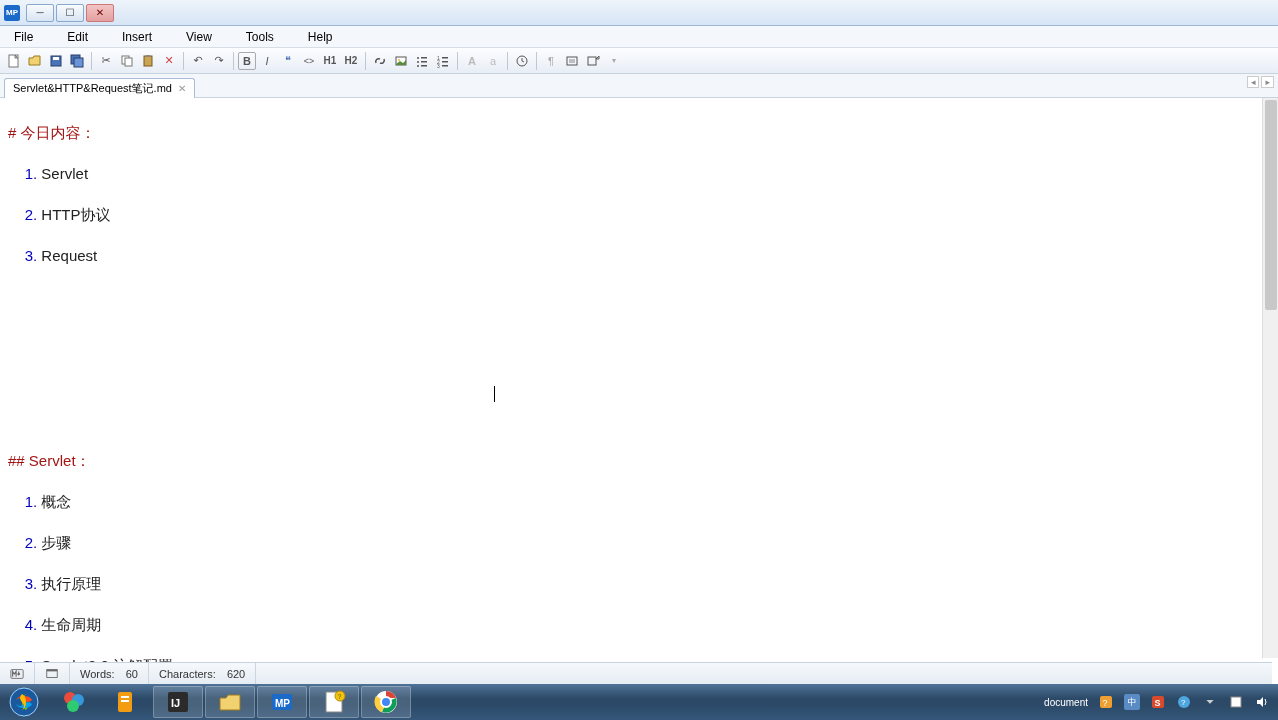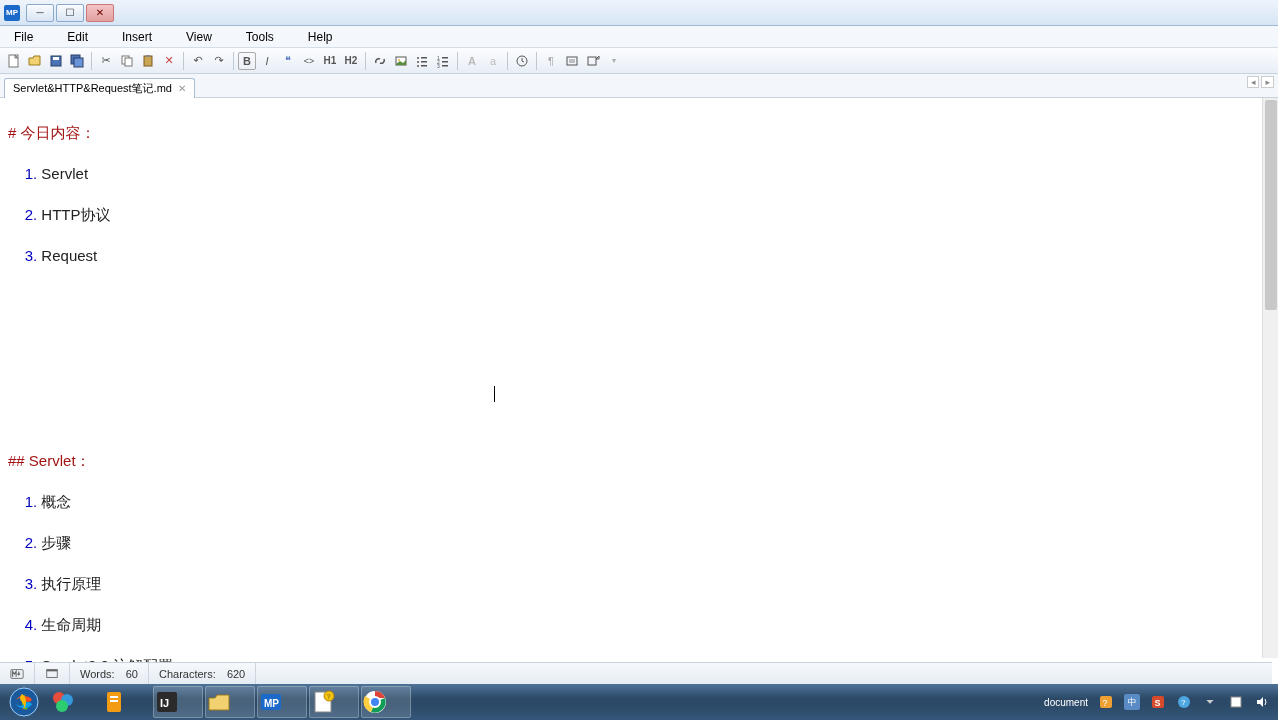--- a/index.html
+++ b/index.html
@@ -35,21 +35,21 @@
 .vscroll { position:absolute; right:0; top:98px; width:16px; height:560px; background:#f0f0f0; border-left:1px solid #ddd; }
 .vscroll .thumb { position:absolute; top:2px; left:2px; width:12px; height:210px; background:#c8c8c8; border-radius:2px; }
 
 .statusbar { position:absolute; bottom:36px; left:0; right:6px; height:22px; background:linear-gradient(#f6f9fc,#e5ecf3); border-top:1px solid #c7d2dd; display:flex; align-items:center; font-size:11px; color:#333; }
 .statusbar .seg { padding: 0 10px; border-right:1px solid #cdd6df; height:100%; display:flex; align-items:center; gap:4px; }
 .statusbar .sicon { width:14px; height:14px; }
 
 .taskbar { position:absolute; bottom:0; left:0; right:0; height:36px; background: linear-gradient(#4f7398,#2c4a68 40%,#2c4a68 60%,#35577a); display:flex; align-items:center; padding:0 2px; }
 .taskbar .start { width:44px; height:34px; border-radius:50%; margin-right:2px; display:flex; align-items:center; justify-content:center; }
 .taskbar .start svg { width:32px; height:32px; }
-.taskbar .tbicon { width:50px; height:32px; display:flex; align-items:center; justify-content:flex-start; border-radius:2px; margin:0 1px; }
+.taskbar .tbicon { width:50px; height:32px; display:flex; align-items:center; justify-content:center; border-radius:2px; margin:0 1px; }
 .taskbar .tbicon.running { background: rgba(255,255,255,.14); box-shadow: inset 0 0 0 1px rgba(255,255,255,.25); }
 .taskbar .tray { margin-left:auto; display:flex; align-items:center; gap:10px; padding:0 6px; color:#fff; font-size:10px; }
 .taskbar .tray .ticon { width:16px; height:16px; display:flex; align-items:center; justify-content:center; color:#fff; font-size:10px; }
 </style>
 </head>
 <body>
 
 <div class="titlebar">
   <div class="appicon">MP</div>
   <div class="winbtns">

